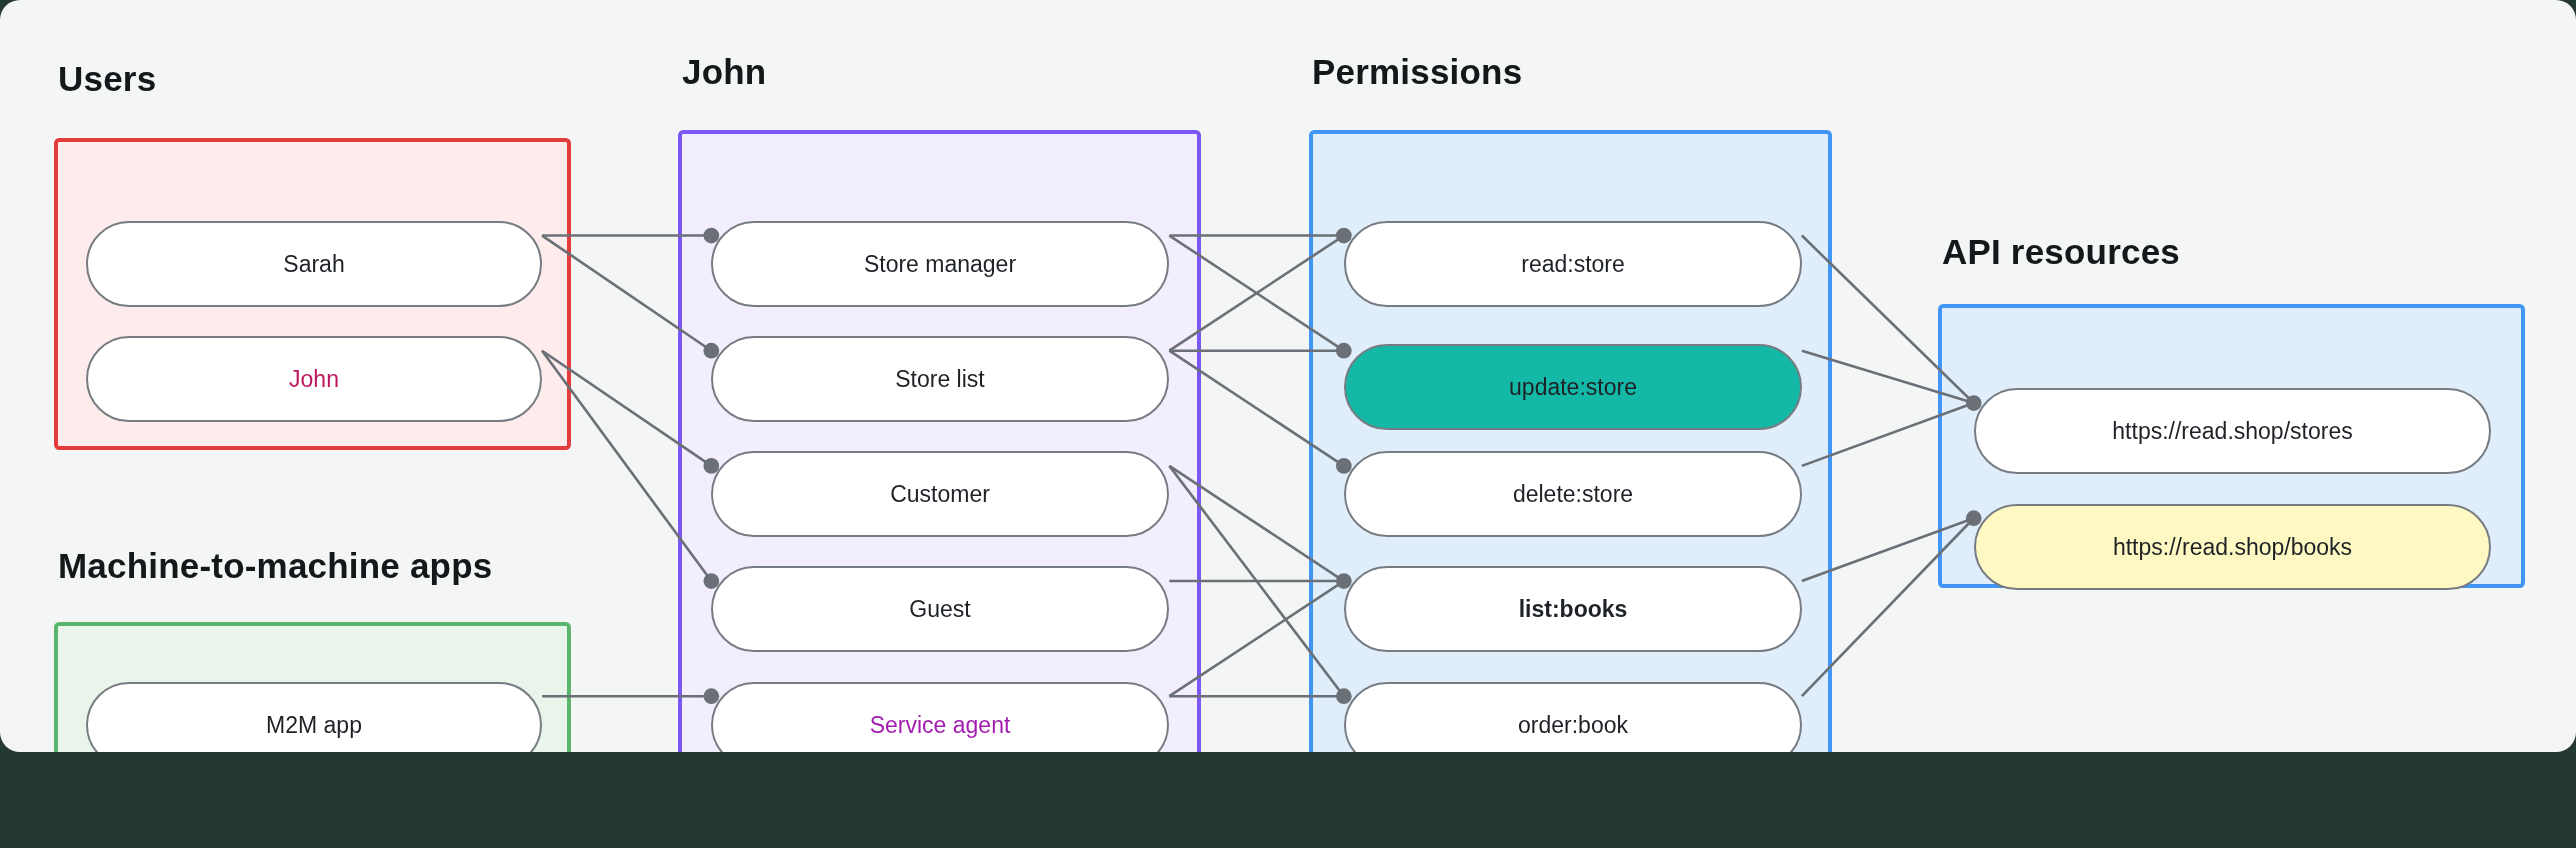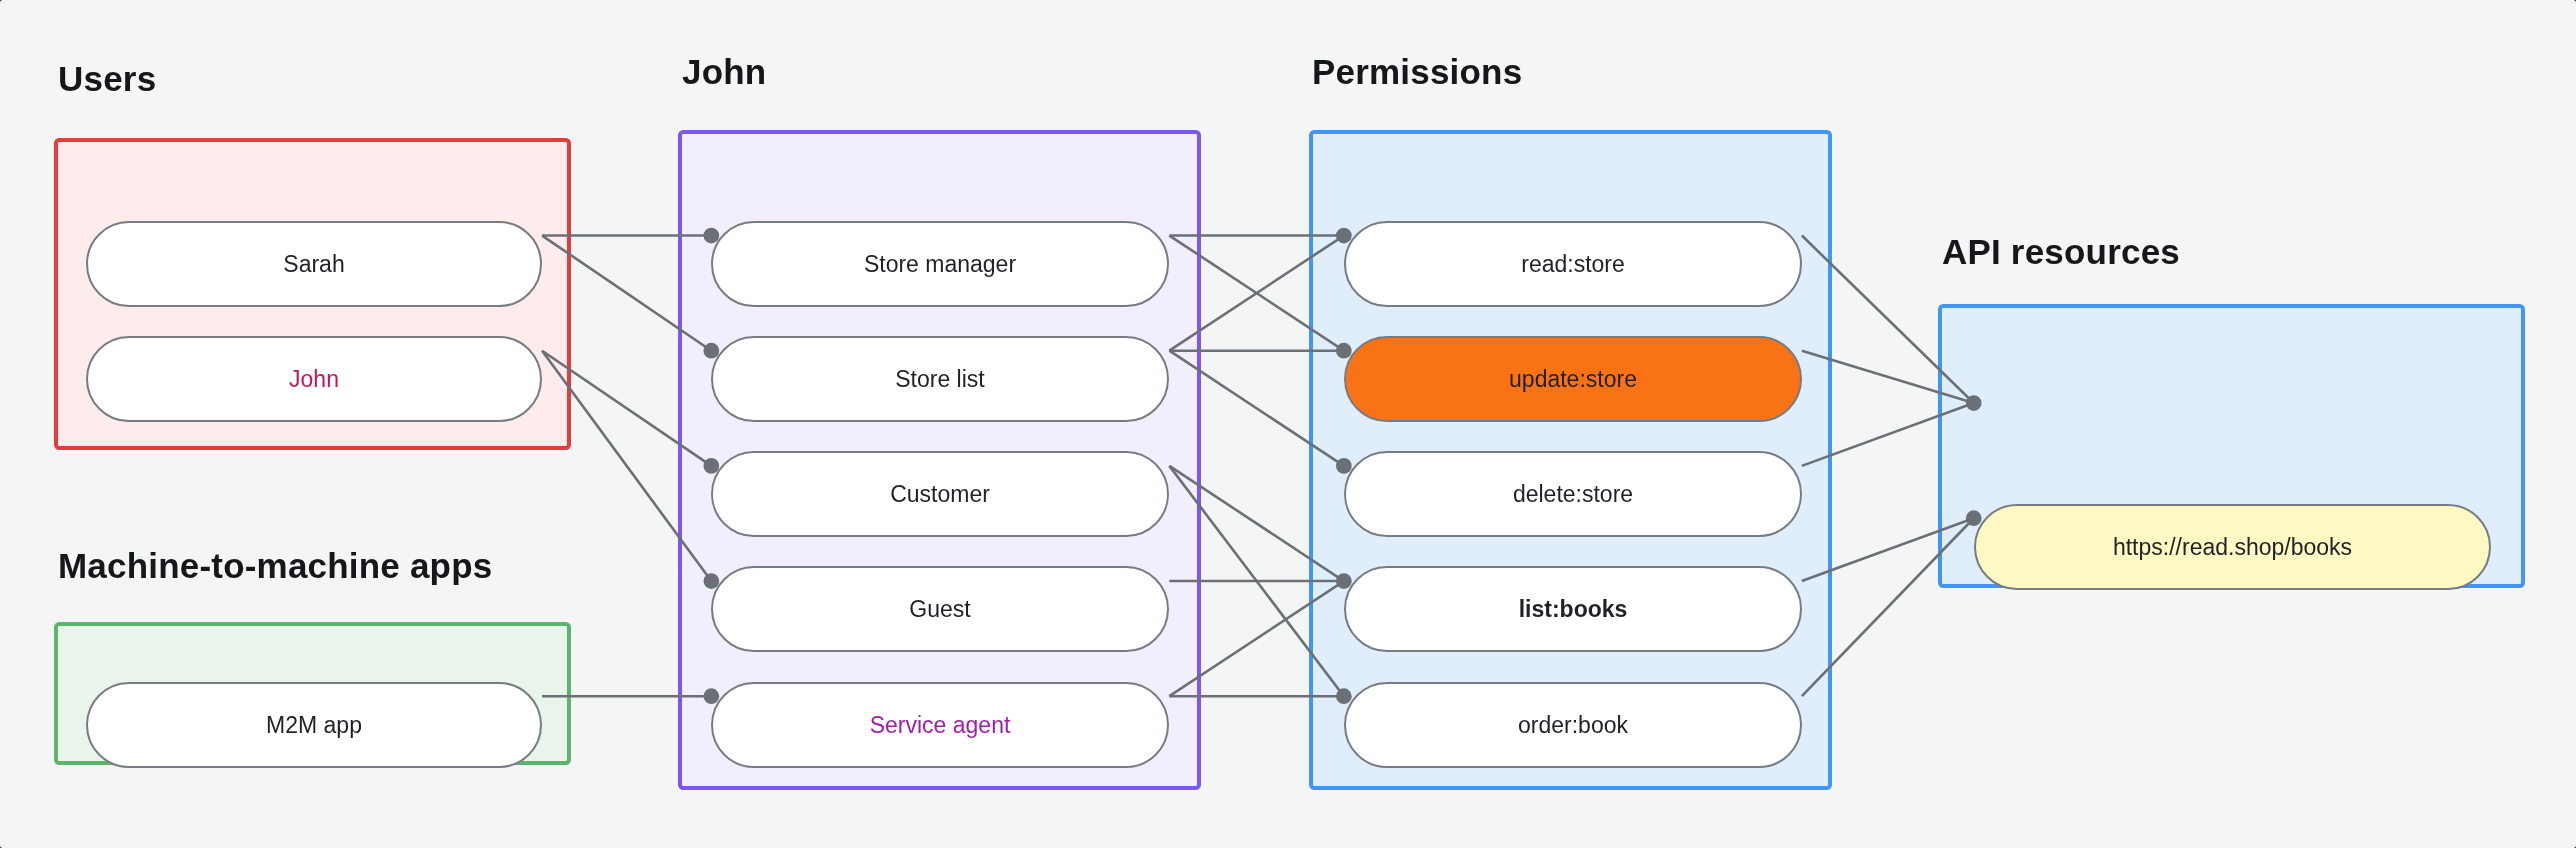--- a/index.html
+++ b/index.html
@@ -1,16 +1,16 @@
 <!DOCTYPE html>
 <html style="font-size:14px"><head>
 <meta charset="utf-8">
 <style>
   html,body{margin:0;padding:0;background:#243830;font-family:"Liberation Sans",sans-serif;}
-  .canvas{position:relative;width:2576px;height:848px;background:#f4f6f5;border-radius:3px;overflow:hidden;}
+  .canvas{position:relative;width:2576px;height:752px;background:#f4f6f5;border-radius:20px;overflow:hidden;}
   .group-label{position:absolute;font-size:35px;font-weight:600;color:#15181b;letter-spacing:0.2px;white-space:nowrap;}
   .group-box{position:absolute;border-radius:5.2px;box-sizing:border-box;}
   .pill{position:absolute;height:86px;border-radius:43px;background:#ffffff;border:2.6px solid #777c82;
         box-sizing:border-box;display:flex;align-items:center;justify-content:center;
         font-size:23px;color:#1e2227;white-space:nowrap;z-index:2;margin-top:28px;}
   #edges{position:absolute;left:0;top:0;z-index:3;pointer-events:none;}
   
   .box-users{left:54px;top:138px;width:517px;height:312px;}
   .box-m2m{left:54px;top:622px;width:517px;height:143px;}
   .box-roles{left:678px;top:130px;width:523px;height:660px;}
@@ -78,19 +78,20 @@
     </svg>
 <div class="pill" style="left: 86px; top: 193px; width: 456px; border-color: rgb(119, 124, 130); background: rgb(255, 255, 255); color: rgb(30, 34, 39);">Sarah</div>
     <div class="pill" style="left: 86px; top: 308px; width: 456px; border-color: rgb(119, 124, 130); background: rgb(255, 255, 255); color: #be185d;">John</div>
     <div class="pill" style="left: 86px; top: 654px; width: 456px; border-color: rgb(119, 124, 130); background: rgb(255, 255, 255); color: rgb(30, 34, 39);">M2M app</div>
     <div class="pill" style="left: 711px; top: 193px; width: 458px; border-color: rgb(119, 124, 130); background: rgb(255, 255, 255); color: rgb(30, 34, 39);">Store manager</div>
     <div class="pill" style="left: 711px; top: 308px; width: 458px; border-color: rgb(119, 124, 130); background: rgb(255, 255, 255); color: rgb(30, 34, 39);">Store list</div>
     <div class="pill" style="left: 711px; top: 423px; width: 458px; border-color: rgb(119, 124, 130); background: rgb(255, 255, 255); color: rgb(30, 34, 39);">Customer</div>
     <div class="pill" style="left: 711px; top: 538px; width: 458px; border-color: rgb(119, 124, 130); background: rgb(255, 255, 255); color: rgb(30, 34, 39);">Guest</div>
     <div class="pill" style="left: 711px; top: 654px; width: 458px; border-color: rgb(119, 124, 130); background: rgb(255, 255, 255); color: #a21caf;">Service agent</div>
     <div class="pill" style="left: 1344px; top: 193px; width: 458px; border-color: rgb(119, 124, 130); background: rgb(255, 255, 255); color: rgb(30, 34, 39);">read:store</div>
-    <div class="pill" style="left: 1344px; top: 308px; width: 458px; border-color: rgb(119, 124, 130); background: #f97316; color: rgb(30, 34, 39);">update:store</div>
+    <div class="pill" style="left: 1344px; top: 316px; width: 458px; border-color: rgb(119, 124, 130); background: #14b8a6; color: rgb(30, 34, 39);">update:store</div>
     <div class="pill" style="left: 1344px; top: 423px; width: 458px; border-color: rgb(119, 124, 130); background: rgb(255, 255, 255); color: rgb(30, 34, 39);">delete:store</div>
     <div class="pill" style="left: 1344px; top: 538px; width: 458px; border-color: rgb(119, 124, 130); background: rgb(255, 255, 255); color: rgb(30, 34, 39); font-weight: bold;">list:books</div>
     <div class="pill" style="left: 1344px; top: 654px; width: 458px; border-color: rgb(119, 124, 130); background: rgb(255, 255, 255); color: rgb(30, 34, 39);">order:book</div>
+    <div class="pill" style="left: 1974px; top: 360px; width: 517px; border-color: rgb(119, 124, 130); background: rgb(255, 255, 255); color: rgb(30, 34, 39);">https://read.shop/stores</div>
     <div class="pill" style="left: 1974px; top: 476px; width: 517px; border-color: rgb(119, 124, 130); background: #fef9c3; color: rgb(30, 34, 39);">https://read.shop/books</div>
   </div>
 
 
 </body></html>

